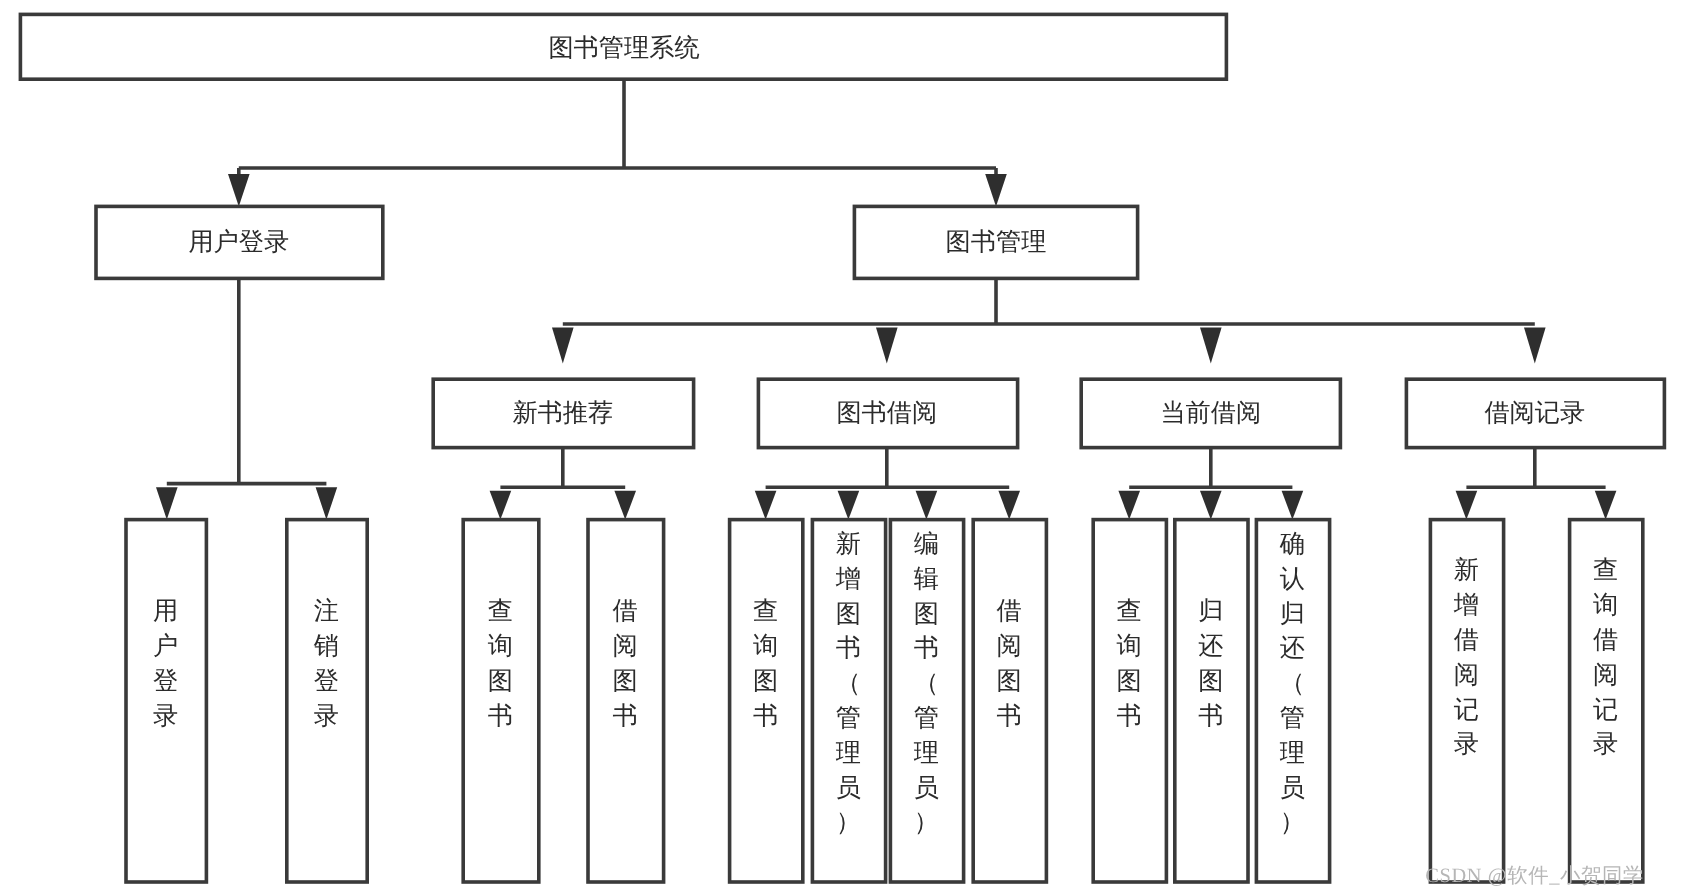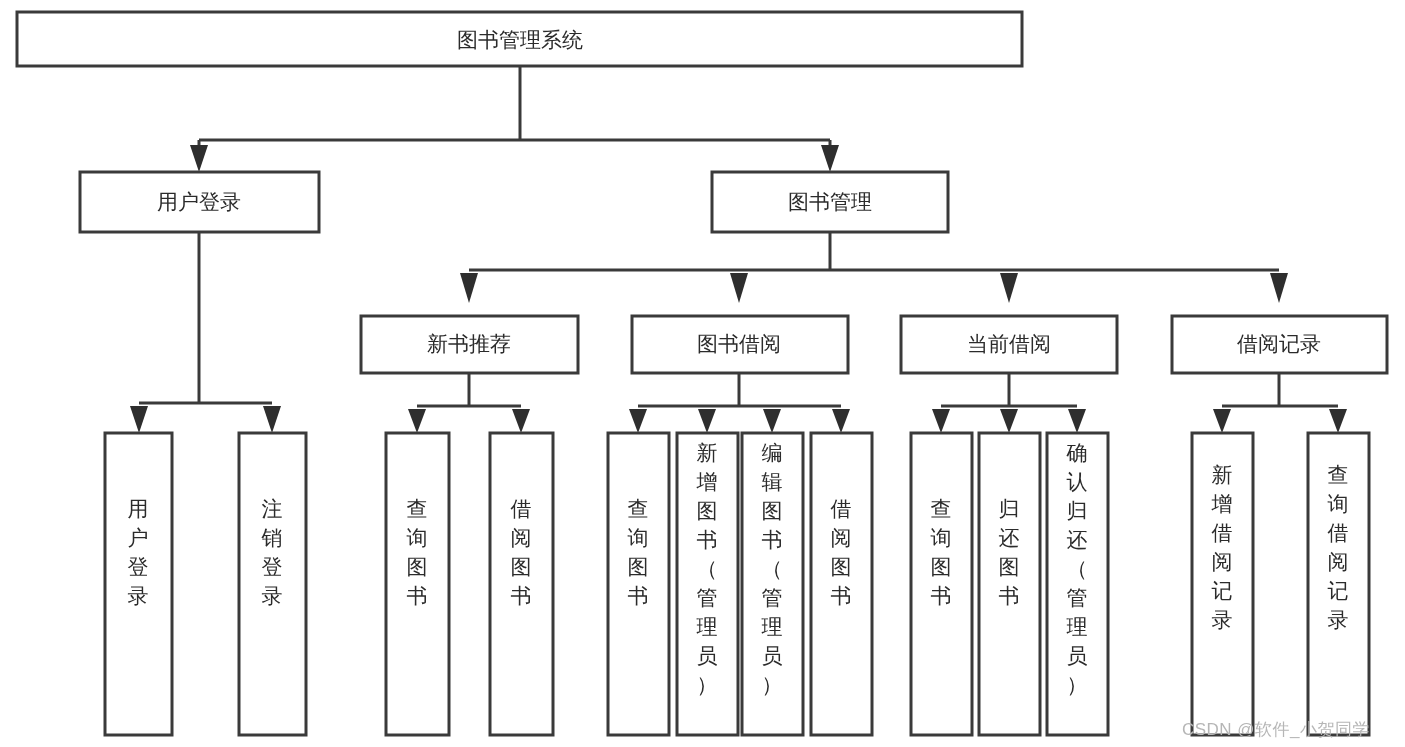--- a/index.html
+++ b/index.html
@@ -50,21 +50,21 @@
   .node-label-v {
     font-family: "Liberation Sans", "DejaVu Sans", sans-serif;
     font-size: 21px;
     fill: #2b2b2b;
     text-anchor: middle;
   }
   .watermark {
     position: absolute;
     right: 8px;
     bottom: 6px;
-    font-family: Liberation Sans, sans-serif;
+    font-family: Liberation Serif, serif;
     font-size: 17px;
     color: #b6b6b6;
     letter-spacing: 0.5px;
     white-space: nowrap;
     pointer-events: none;
   }
 </style>
 </head>
 <body>
 

